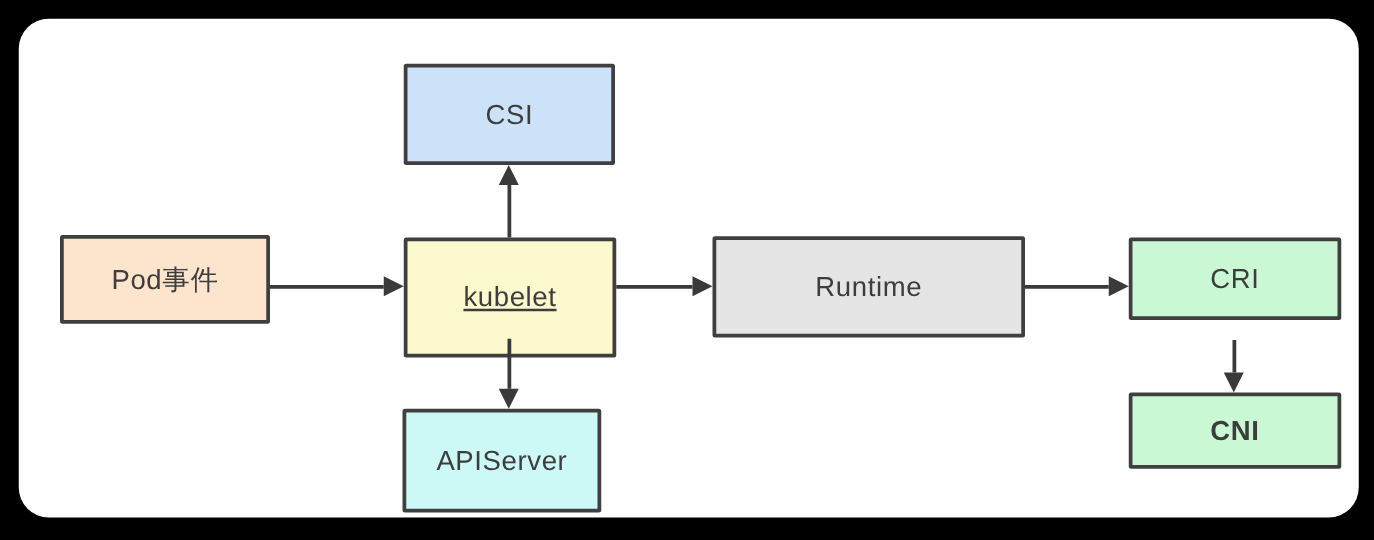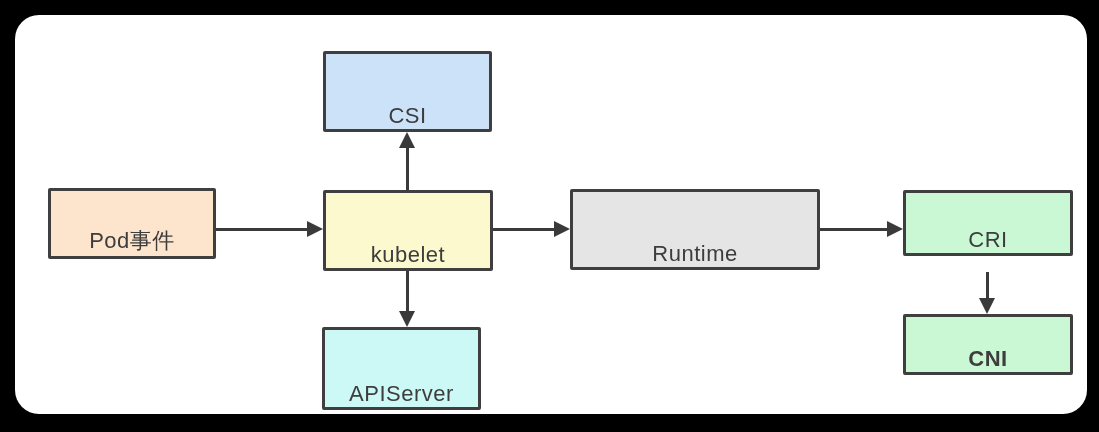--- a/index.html
+++ b/index.html
@@ -26,28 +26,28 @@
     width: 1072px; height: 399px;
     background: #ffffff;
     border-radius: 24px;
   }
   .node {
     position: absolute;
     border: 3px solid #3f3f3f;
     border-radius: 2px;
     box-sizing: border-box;
     display: flex;
-    align-items: flex-end;
+    align-items: center;
     justify-content: center;
     color: #3d3d3d;
     font-size: 22px;
     letter-spacing: 0.5px;
   }
   .node-pod      { left: 33px;  top: 173px; width: 168px; height: 71px; }
-  .node-kubelet  { left: 308px; top: 175px; width: 170px; height: 81px; }
+  .node-kubelet  { left: 308px; top: 175px; width: 170px; height: 96px; text-decoration: underline; }
   .node-csi      { left: 308px; top: 36px;  width: 169px; height: 81px; }
   .node-apiserver{ left: 307px; top: 312px; width: 159px; height: 83px; }
   .node-runtime  { left: 555px; top: 174px; width: 250px; height: 81px; }
   .node-cri      { left: 888px; top: 175px; width: 170px; height: 66px; }
   .node-cni      { left: 888px; top: 299px; width: 170px; height: 61px; font-weight: bold; }
 
   .shaft {
     position: absolute;
     background: #3a3a3a;
   }

